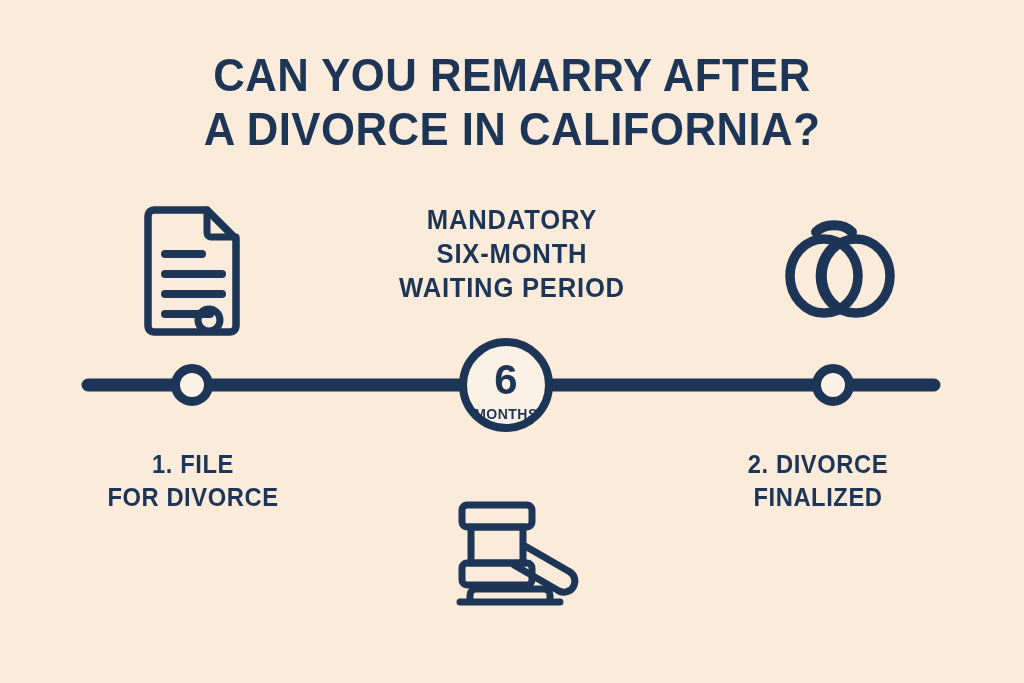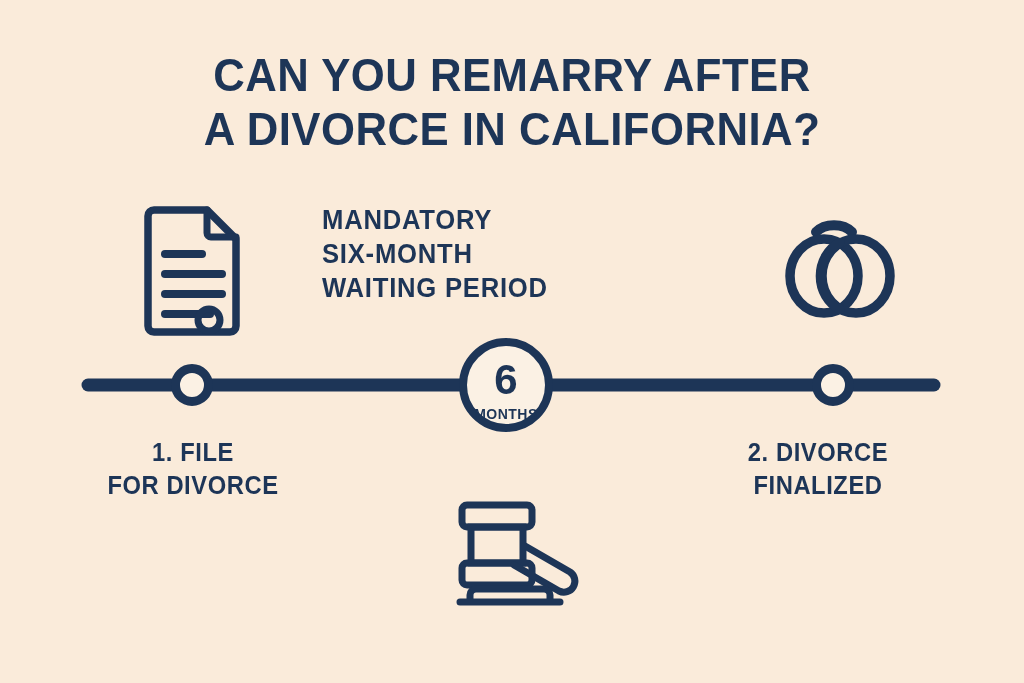--- a/index.html
+++ b/index.html
@@ -41,20 +41,21 @@
     transform-origin: center center;
     white-space: nowrap;
   }
 
   
   .caption-block {
     position: absolute;
     left: 312px;
     top: 203px;
     width: 400px;
+    text-align: center;
   }
   .caption-line {
     display: block;
     color: #1d3557;
     font-family: "Liberation Sans Narrow", "Liberation Sans", sans-serif;
     font-weight: bold;
     font-size: 27px;
     line-height: 34px;
     letter-spacing: 0.8px;
     transform: scaleX(0.95);
@@ -96,20 +97,21 @@
   
   .step-label {
     position: absolute;
     text-align: center;
     color: #1d3557;
     font-family: "Liberation Sans Narrow", "Liberation Sans", sans-serif;
     font-weight: bold;
     font-size: 25px;
     line-height: 33px;
     letter-spacing: 0.6px;
+    margin-top: 12px;
   }
   .step-label span {
     display: block;
     white-space: nowrap;
     transform: scaleX(0.95);
   }
   .step-label-left {
     left: 43px;
     top: 436px;
     width: 300px;

